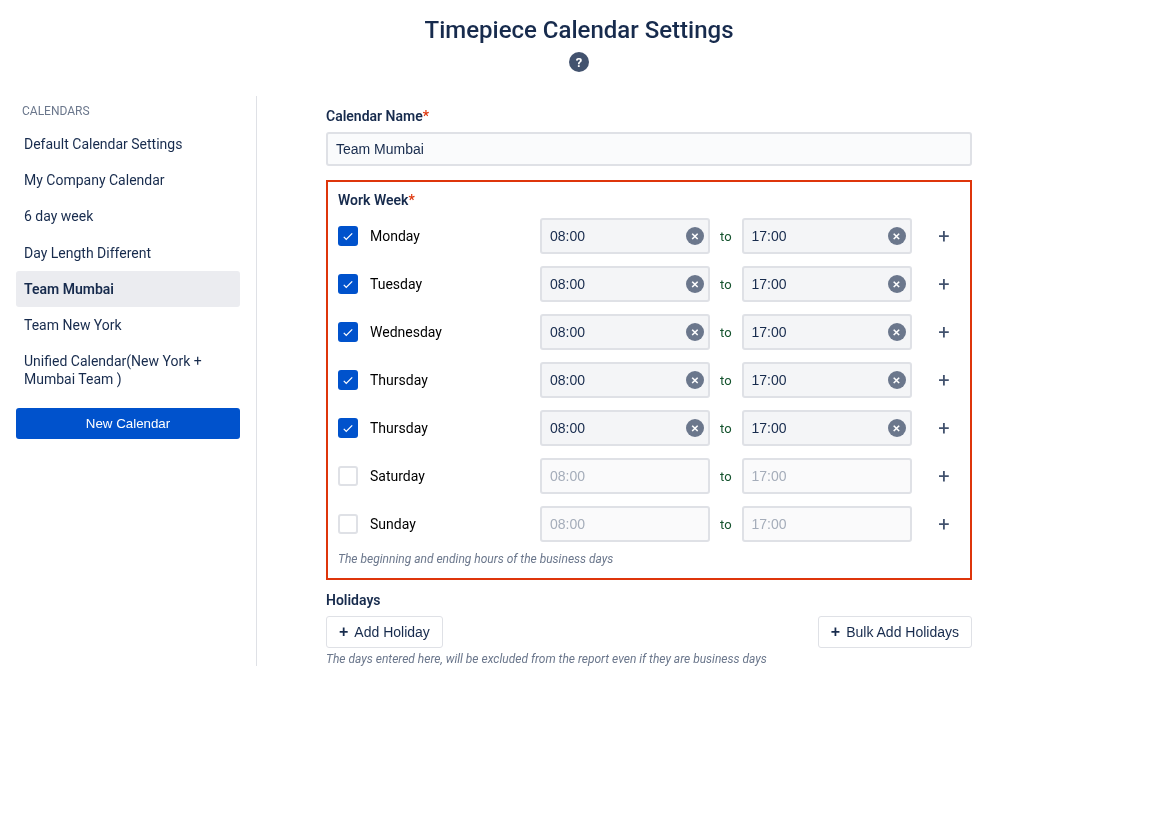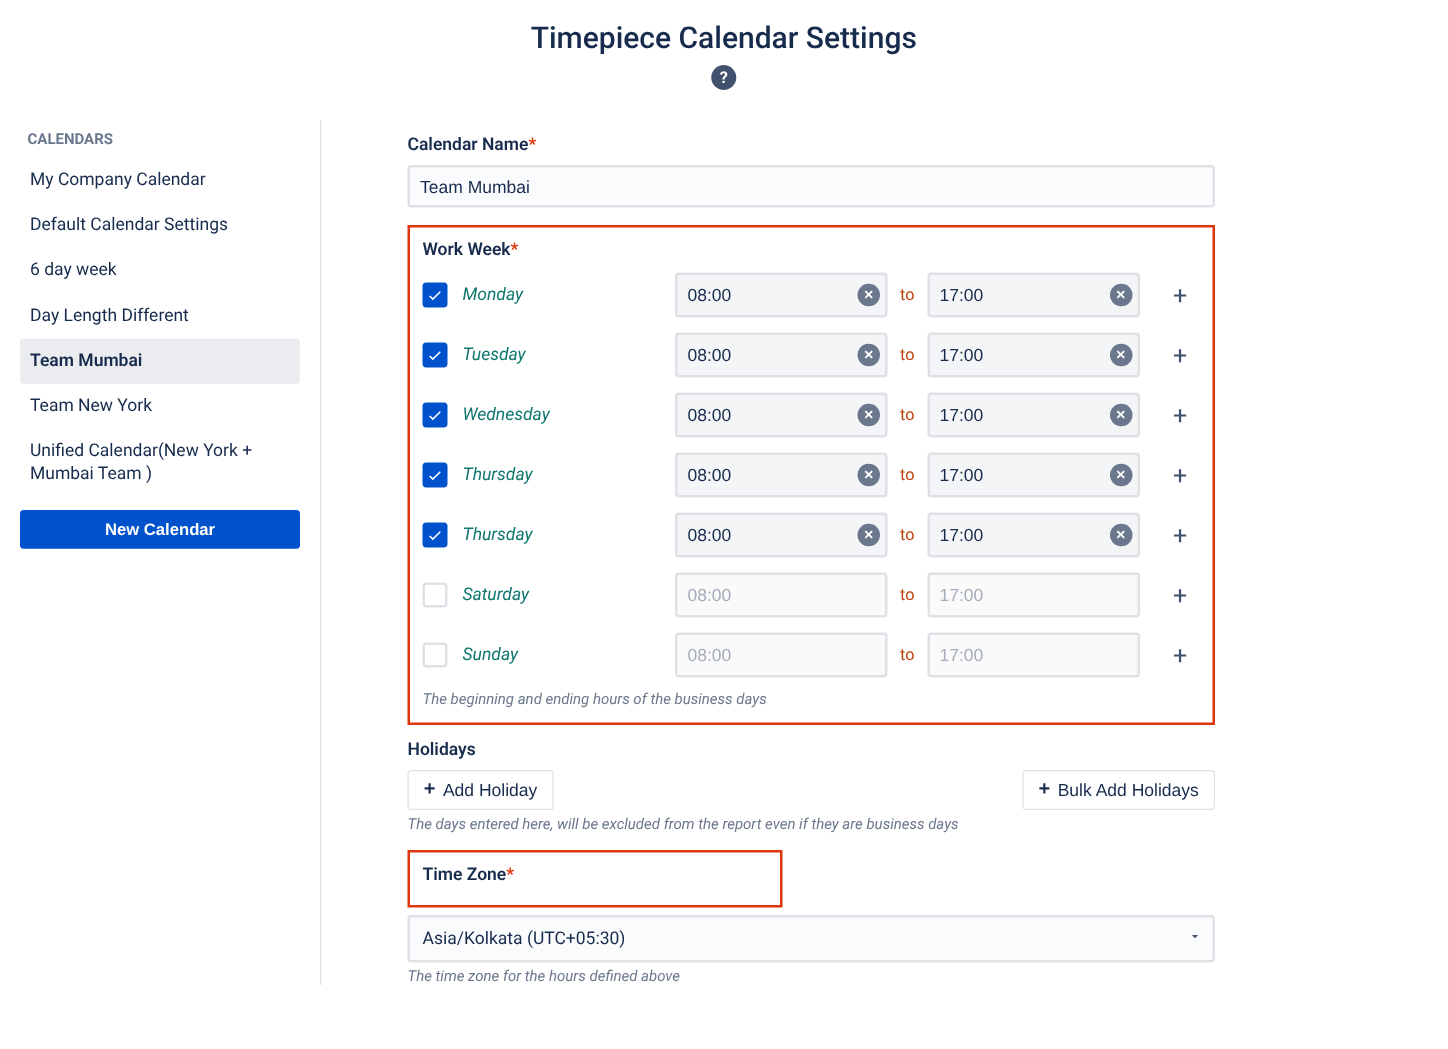--- a/index.html
+++ b/index.html
@@ -34,21 +34,21 @@
   .layout {
     display: flex;
     gap: 0;
   }
   .sidebar {
     width: 240px;
     padding-right: 16px;
   }
   .sidebar-header {
     font-size: 12px;
-    font-weight: 700;
+    font-weight: 400;
     color: #6B778C;
     text-transform: uppercase;
     padding: 8px 6px;
   }
   .sidebar-item {
     padding: 9px 8px;
     border-radius: 3px;
     cursor: pointer;
     color: #172B4D;
     line-height: 1.3;
@@ -57,21 +57,21 @@
     background: #EBECF0;
     font-weight: 600;
   }
   .new-calendar-btn {
     display: block;
     width: 100%;
     margin-top: 10px;
     padding: 8px 0;
     background: #0052CC;
     color: #fff;
-    font-weight: 700;
+    font-weight: 400;
     border: none;
     border-radius: 3px;
     cursor: pointer;
     text-align: center;
   }
   .divider {
     width: 1px;
     background: #DFE1E6;
     margin-right: 24px;
   }
@@ -140,22 +140,21 @@
   .day-check.checked {
     background: #0052CC;
   }
   .day-check.unchecked {
     border: 2px solid #DFE1E6;
     background: #fff;
   }
   .day-check svg { width: 14px; height: 14px; fill: #fff; }
   .day-name {
     width: 170px;
-    color: #0f766e;
-    font-style: italic;
+    color: #000000;
   }
   .time-input-wrap {
     position: relative;
     width: 170px;
   }
   .time-input {
     width: 100%;
     font-size: 14px;
     color: #172B4D;
     background: #F4F5F7;
@@ -178,21 +177,21 @@
     color: #fff;
     display: flex;
     align-items: center;
     justify-content: center;
     font-size: 10px;
     cursor: pointer;
     font-weight: bold;
   }
   .to-label {
     margin: 0 10px;
-    color: #c2410c;
+    color: #14532d;
     font-size: 13px;
   }
   .add-row-btn {
     margin-left: auto;
     width: 32px; height: 32px;
     display: flex;
     align-items: center;
     justify-content: center;
     cursor: pointer;
     font-size: 20px;
@@ -247,22 +246,22 @@
 
 <h1>
   <span>Timepiece Calendar Settings</span>
   <span class="help-icon">?</span>
 </h1>
 
 <div class="layout">
   <div class="sidebar">
     <div class="sidebar-header">CALENDARS</div>
     <div id="sidebar-items">
+        <div class="sidebar-item">Default Calendar Settings</div>
         <div class="sidebar-item">My Company Calendar</div>
-        <div class="sidebar-item">Default Calendar Settings</div>
         <div class="sidebar-item">6 day week</div>
         <div class="sidebar-item">Day Length Different</div>
         <div class="sidebar-item active">Team Mumbai</div>
         <div class="sidebar-item">Team New York</div>
         <div class="sidebar-item">Unified Calendar(New York + Mumbai Team )</div>
       </div>
     <button class="new-calendar-btn">New Calendar</button>
   </div>
 
   <div class="divider"></div>
@@ -369,31 +368,15 @@
           <span>Add Holiday</span>
         </button>
         <button class="secondary-btn">
           <span class="plus">+</span>
           <span>Bulk Add Holidays</span>
         </button>
       </div>
       <div class="helper-text">The days entered here, will be excluded from the report even if they are business days</div>
     </div>
 
-    <div class="timezone-wrapper">
-      <div class="timezone-box">
-        <div class="field-label">
-          <span>Time Zone</span><span class="required">*</span>
-        </div>
-      </div>
-      <div class="select-wrap">
-        <div class="select-input">Asia/Kolkata (UTC+05:30)</div>
-        <span class="select-chevron">
-          <svg width="12" height="12" viewBox="0 0 24 24" fill="currentColor">
-              <path d="M7 10l5 5 5-5z"></path>
-            </svg>
-        </span>
-      </div>
-      <div class="helper-text">The time zone for the hours defined above</div>
-    </div>
 
   </div>
 </div>
 
 </body></html>

